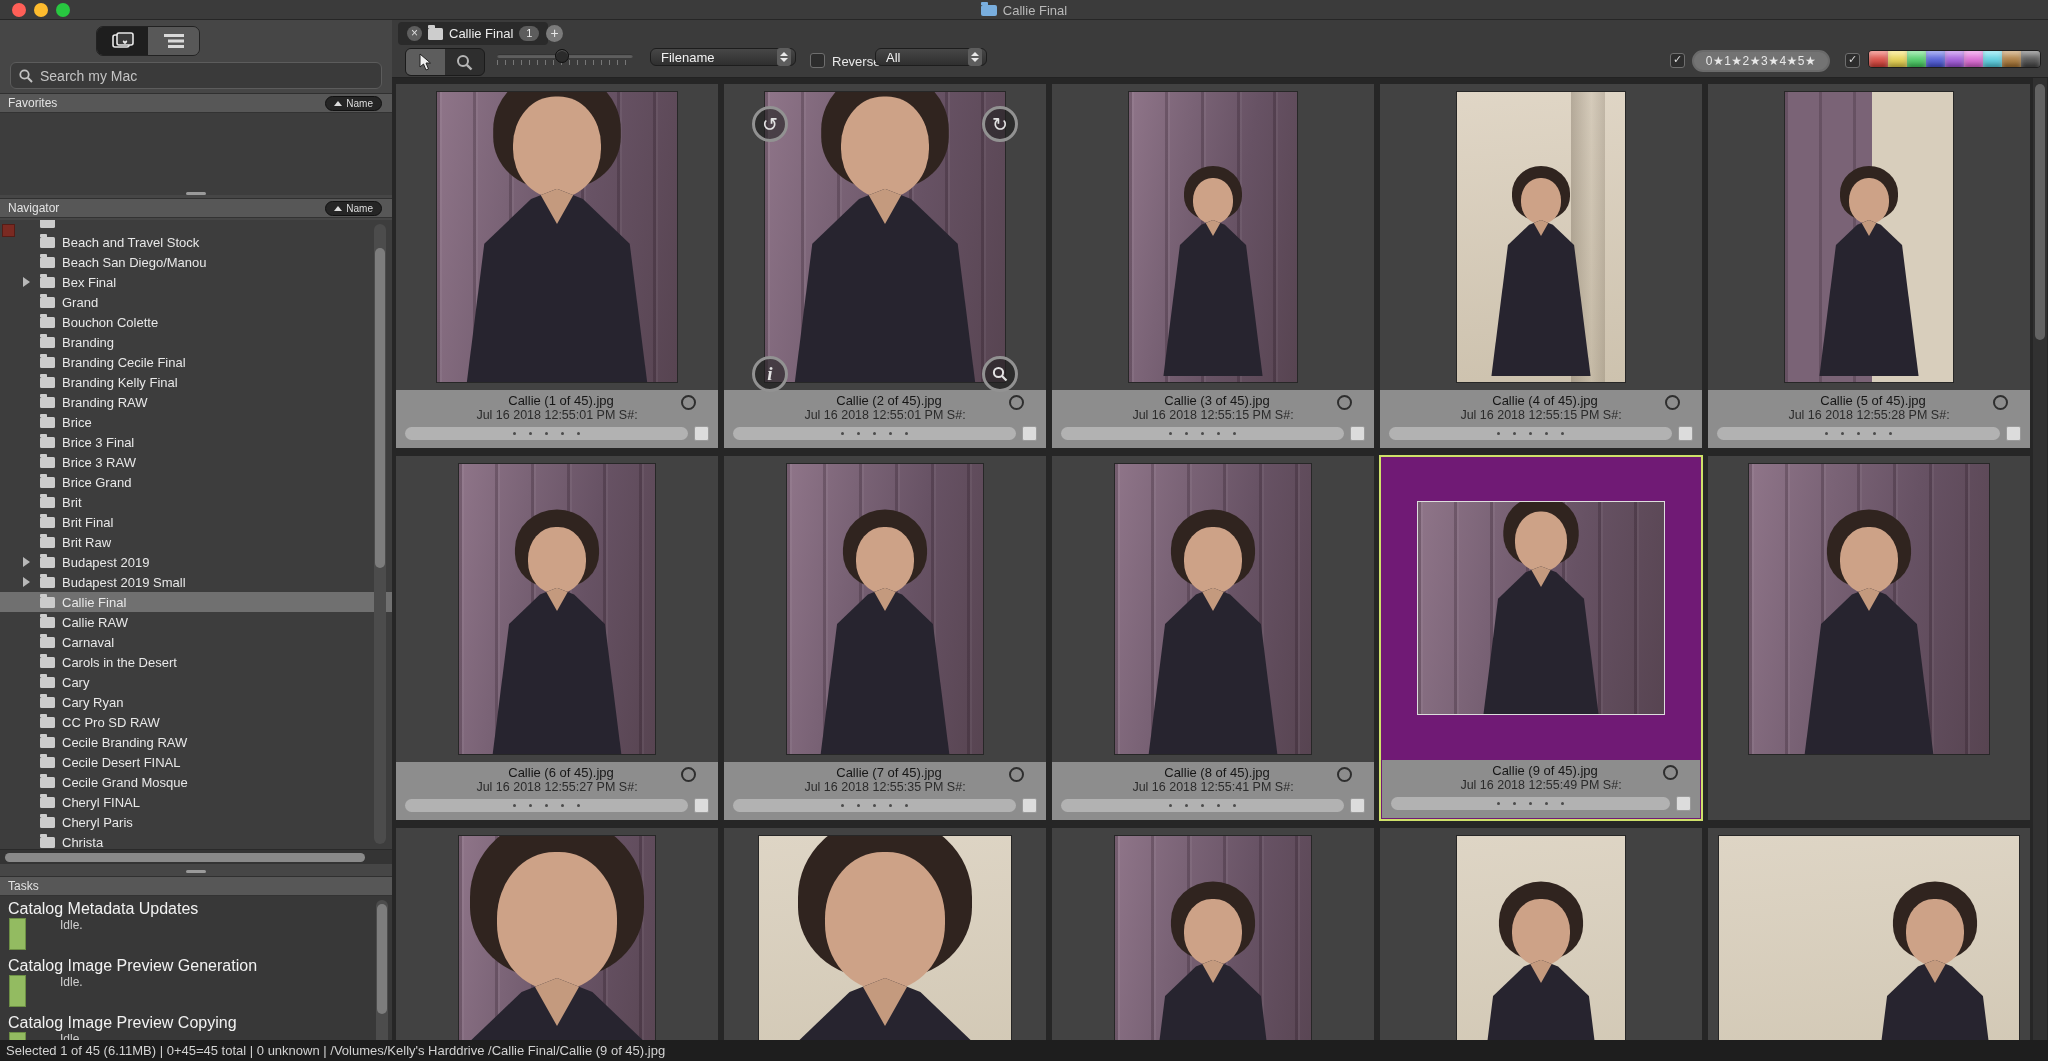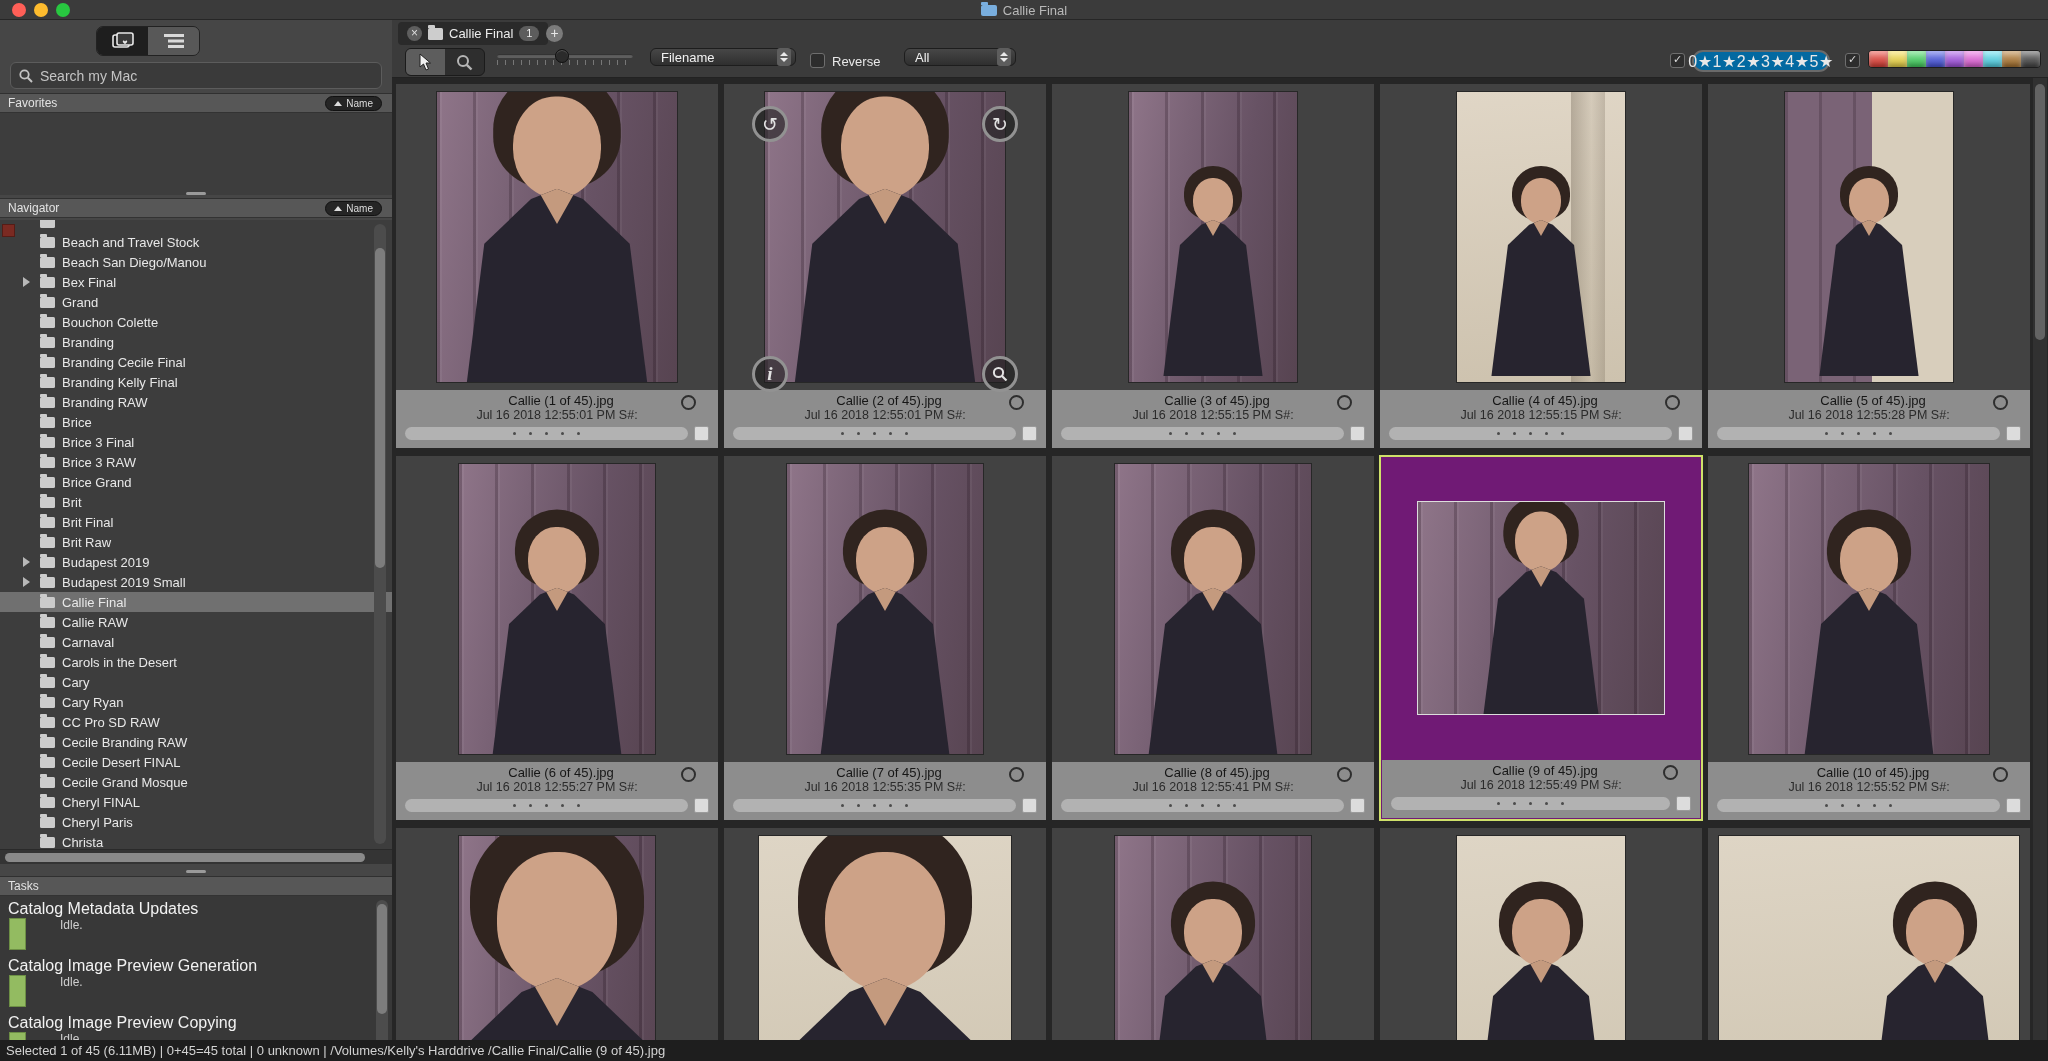--- a/index.html
+++ b/index.html
@@ -78,28 +78,28 @@
   .slider-track { height:4px; background:#5e5e5e; border-radius:2px; box-shadow:inset 0 1px 1px rgba(0,0,0,.5); }
   .slider-ticks { height:5px; margin-top:2px; background:repeating-linear-gradient(90deg,#777 0 1px,transparent 1px 8px); }
   .slider-thumb { position:absolute; left:58px; top:-5px; width:14px; height:14px; border-radius:50%; background:#2b2b2b; border:1px solid #101010; box-shadow:inset 0 1px 0 rgba(255,255,255,.2); }
   .popup { position:absolute; top:2px; height:18px; background:linear-gradient(#474747,#2f2f2f); border:1px solid #1d1d1d; border-radius:6px; display:flex; align-items:center; padding:0 4px 0 10px; color:#f2f2f2; font-size:13px; }
   .popup .pp-label { flex:1; }
   .stepper { margin-left:8px; width:14px; height:18px; background:#5d5d5d; border-radius:3px; display:flex; flex-direction:column; align-items:center; justify-content:center; gap:2px; }
   .stepper i { display:block; width:0; height:0; border-left:4px solid transparent; border-right:4px solid transparent; }
   .stepper .up { border-bottom:4px solid #e9e9e9; }
   .stepper .dn { border-top:4px solid #e9e9e9; }
   .pp-filename { left:258px; width:146px; }
-  .pp-all { left:512px; width:112px; }
+  .pp-all { left:483px; width:112px; }
   .cb { position:absolute; top:7px; width:15px; height:15px; background:#2d2d2d; border:1px solid #6e6e6e; border-radius:3px; }
   .cb.checked::before { content:"✓"; position:absolute; left:2px; top:-1px; color:#ddd; font-size:11px; }
   .cb-reverse { left:418px; }
   .lbl { position:absolute; top:8px; color:#e9e9e9; font-size:13px; }
   .lbl-reverse { left:440px; }
   .cb-rating { left:1278px; }
-  .rating-pill { position:absolute; left:1300px; top:4px; width:138px; height:22px; background:#0369a1; border:2px solid #6a6a6a; border-radius:11px; display:flex; align-items:center; justify-content:center; color:#e8e8e8; font-size:16px; letter-spacing:.5px; }
+  .rating-pill { position:absolute; left:1300px; top:4px; width:138px; height:22px; background:#737373; border:2px solid #6a6a6a; border-radius:11px; display:flex; align-items:center; justify-content:center; color:#e8e8e8; font-size:12px; letter-spacing:.5px; }
   .cb-swatch { left:1453px; }
   .swatches { position:absolute; left:1476px; top:4px; height:18px; display:flex; border-radius:4px; overflow:hidden; border:1px solid #1d1d1d; }
   .swatch { width:19px; height:100%; box-shadow:inset 0 4px 5px rgba(255,255,255,.35), inset 0 -3px 4px rgba(0,0,0,.25); }
 
   
   .gridbg { position:absolute; left:392px; top:78px; width:1656px; height:983px; background:#262626; }
   .grid-row { position:absolute; left:396px; display:flex; gap:6px; }
   .row1 { top:84px; } .row2 { top:456px; } .row3 { top:828px; }
   .cell { width:322px; height:364px; background:#424242; flex:none; position:relative; }
   .cell.selected { background:#701a75; outline:2px solid #cfe06a; outline-offset:-1px; }
@@ -791,35 +791,20 @@
     <div class="cell">
       <div class="photo-zone">
         <div class="photo bg-door s-three w-bust">
           <div class="person">
             <span class="hair"></span>
             <span class="face"></span>
             <span class="body"></span>
           </div>
         </div>
       </div>
-      <div class="caption">
-        <div class="cap-name">Callie (10 of 45).jpg</div>
-        <div class="cap-date">Jul 16 2018 12:55:52 PM S#:</div>
-        <span class="cap-circle"></span>
-        <div class="cap-bar-row">
-          <div class="cap-bar">
-            <span class="dot"></span>
-            <span class="dot"></span>
-            <span class="dot"></span>
-            <span class="dot"></span>
-            <span class="dot"></span>
-          </div>
-          <span class="cap-sq"></span>
-        </div>
-      </div>
     </div>
   </div>
 
 <div class="grid-row row3">
 
     <div class="cell">
       <div class="photo-zone">
         <div class="photo bg-door s-close w-three">
           <div class="person">
             <span class="hair"></span>

